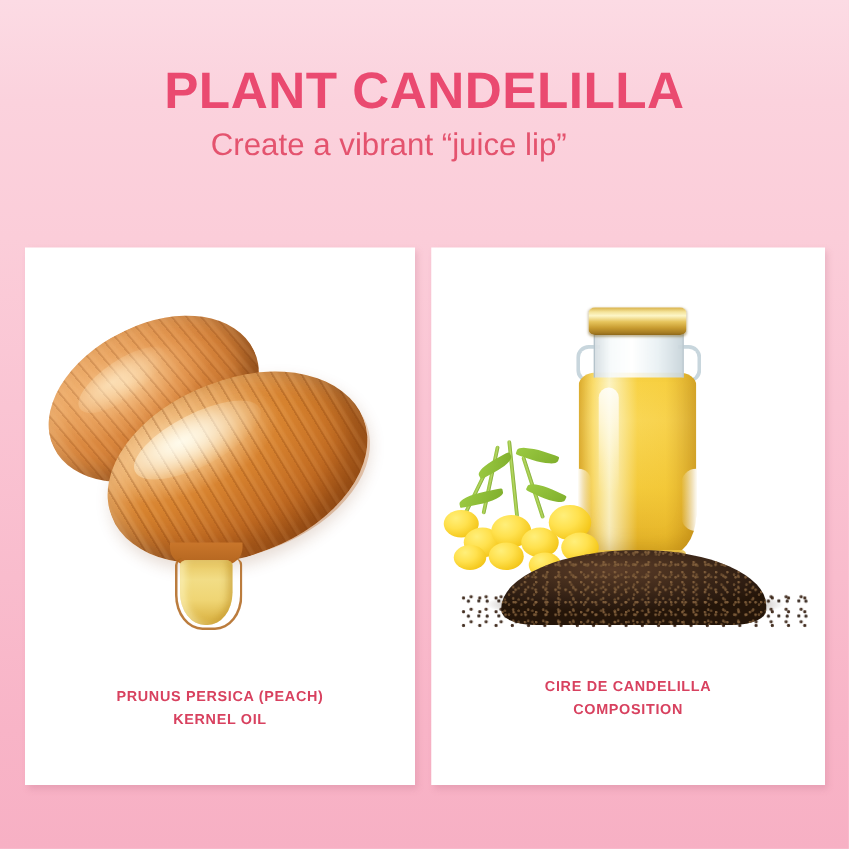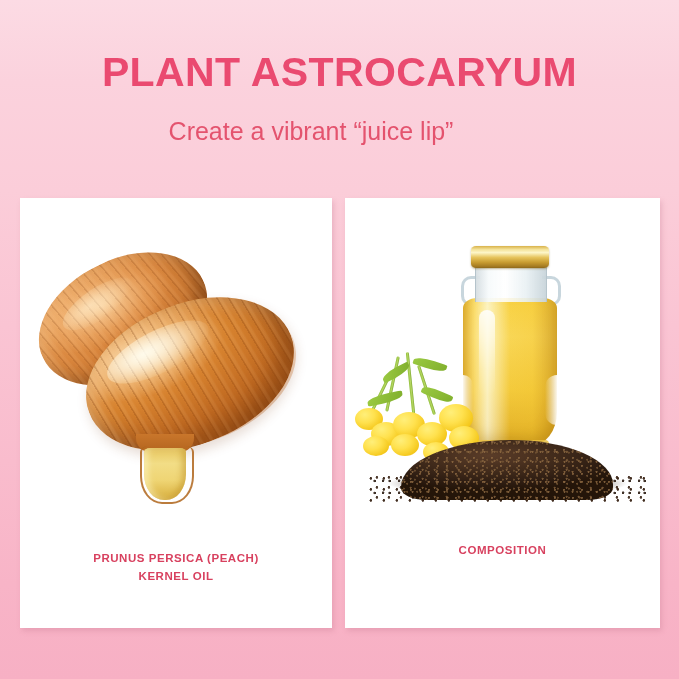--- a/index.html
+++ b/index.html
@@ -46,21 +46,21 @@
     font-size: 41px;
     font-weight: bold;
     letter-spacing: 0.4px;
     color: #ea4a70;
     line-height: 1;
     white-space: nowrap;
   }
   .subtitle {
     position: absolute;
     left: 0;
-    top: 118px;
+    top: 103px;
     width: 622px;
     text-align: center;
     font-size: 25px;
     font-weight: normal;
     color: #e4536e;
     line-height: 1.1;
     white-space: nowrap;
   }
 
   
@@ -417,21 +417,21 @@
       radial-gradient(circle at 88% 56%, rgba(42,26,16,0.9) 1px, rgba(0,0,0,0) 1.6px);
     background-size: 13px 11px, 15px 12px, 12px 10px, 16px 12px;
   }
 </style>
 </head>
 <body>
 
 <div id="page">
 
   <div class="header">
-    <div class="title">PLANT ASTROCARYUM</div>
+    <div class="title">PLANT CANDELILLA</div>
     <div class="subtitle">Create a vibrant “juice lip”</div>
   </div>
 
   <div class="card card-left">
 
     <div class="art">
       <div class="almond-stage">
         <div class="almond almond-back"></div>
         <div class="almond almond-front"></div>
         <div class="almond-gloss"></div>
@@ -483,17 +483,18 @@
 
         <div class="seeds">
           <div class="seed-spread"></div>
           <div class="seed-mound"></div>
         </div>
 
       </div>
     </div>
 
     <div class="caption caption-right">
+      <div>CIRE DE CANDELILLA</div>
       <div>COMPOSITION</div>
     </div>
   </div>
 
 </div>
 
 </body></html>

